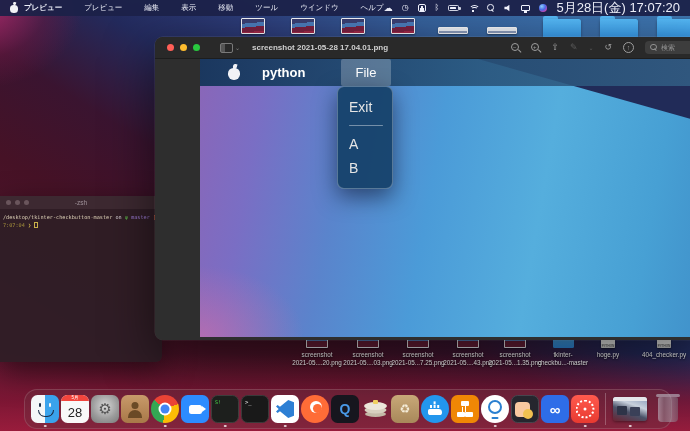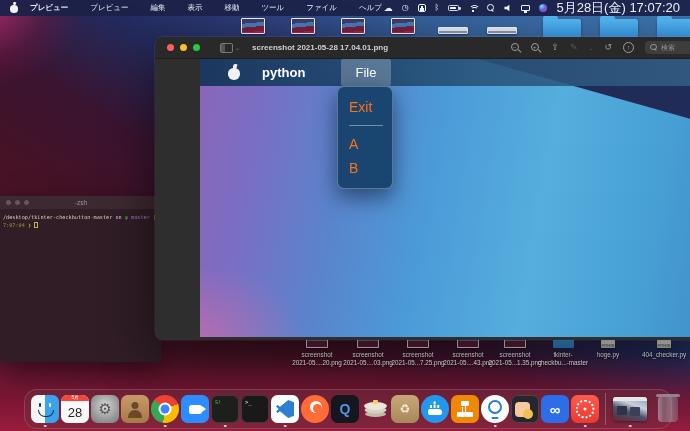--- a/index.html
+++ b/index.html
@@ -99,21 +99,21 @@
       linear-gradient(100deg, #8a66b8 0%, #7a6ec4 12%, #5a84cc 28%, #4b9bd8 45%, #55aedd 65%, #47a0d4 85%, #3f8ec8 100%); }
   .navy-triangle { position:absolute; left:0; top:0; right:0; height:100%; background:#212b58; clip-path:polygon(54% 0, 100% 0, 100% 24%); }
   .inner-menubar { position:absolute; left:0; top:0; right:0; height:27px; display:flex; align-items:center;
     background:linear-gradient(90deg, rgba(18,52,88,0.93), rgba(40,82,120,0.88) 55%, rgba(52,96,134,0.85)); color:#fff; }
   .inner-menubar .apple-logo { width:12px; height:15px; margin-left:28px; }
   .inner-menubar .apple-logo::before { width:12px; height:12px; top:3px; }
   .inner-menubar .apple-logo::after { width:4px; height:4.5px; left:5px; top:-1px; }
   .inner-app-name { margin-left:22px; font-weight:bold; font-size:13px; }
   .file-chip { position:absolute; left:141px; top:0; width:50px; height:27px; background:rgba(255,255,255,0.24); display:flex; align-items:center; justify-content:center; font-size:13px; border-radius:2px; }
   .inner-menu { position:absolute; left:137px; top:27px; width:56px; height:103px; background:rgba(23,67,108,0.96);
-    border:1px solid rgba(255,255,255,0.28); border-radius:7px; box-shadow:0 8px 22px rgba(0,0,20,0.5); color:#f97316; padding-top:8px; }
+    border:1px solid rgba(255,255,255,0.28); border-radius:7px; box-shadow:0 8px 22px rgba(0,0,20,0.5); color:#e5e5e5; padding-top:8px; }
   .inner-menu .mi { padding-left:11px; font-size:14px; height:24px; display:flex; align-items:center; }
   .menu-sep { height:1px; background:rgba(255,255,255,0.4); margin:6px 0 6px 11px; width:34px; border-radius:1px; }
 
   
   .dock { position:absolute; left:24px; bottom:2px; width:648px; height:40px; background:rgba(110,45,62,0.48);
     border:0.5px solid rgba(255,255,255,0.14); border-radius:13px; display:flex; align-items:center; gap:2px; padding:0 6px; z-index:30; }
   .dock-icon { position:relative; width:28px; height:28px; flex:0 0 auto; display:flex; align-items:center; justify-content:center; }
   .di-base { width:28px; height:28px; border-radius:6.5px; display:flex; align-items:center; justify-content:center; overflow:hidden; position:relative; }
   .running-dot { position:absolute; bottom:-4px; left:50%; transform:translateX(-50%); width:2.5px; height:2.5px; border-radius:50%; background:rgba(255,255,255,0.75); }
   .ic-finder { background:linear-gradient(90deg,#f4f6f8 0 49%, #3aa3ec 49%); }
@@ -179,21 +179,21 @@
 
   <div class="menubar">
     <span class="apple-logo"></span>
     <div class="menu-items">
       <span class="app-menu">プレビュー</span>
       <span>プレビュー</span>
       <span>編集</span>
       <span>表示</span>
       <span>移動</span>
       <span>ツール</span>
-      <span>ファイル</span>
+      <span>ウインドウ</span>
       <span>ヘルプ</span>
     </div>
     <div class="status-area">
       <span class="sicon" style="font-size:9px">☁</span>
       <span class="sicon">◷</span>
       <span class="sicon userbox-icon"></span>
       <span class="sicon">ᛒ</span>
       <span class="sicon battery-icon"></span>
       <span class="sicon wifi-icon"></span>
       <span class="sicon search-mini"></span>

